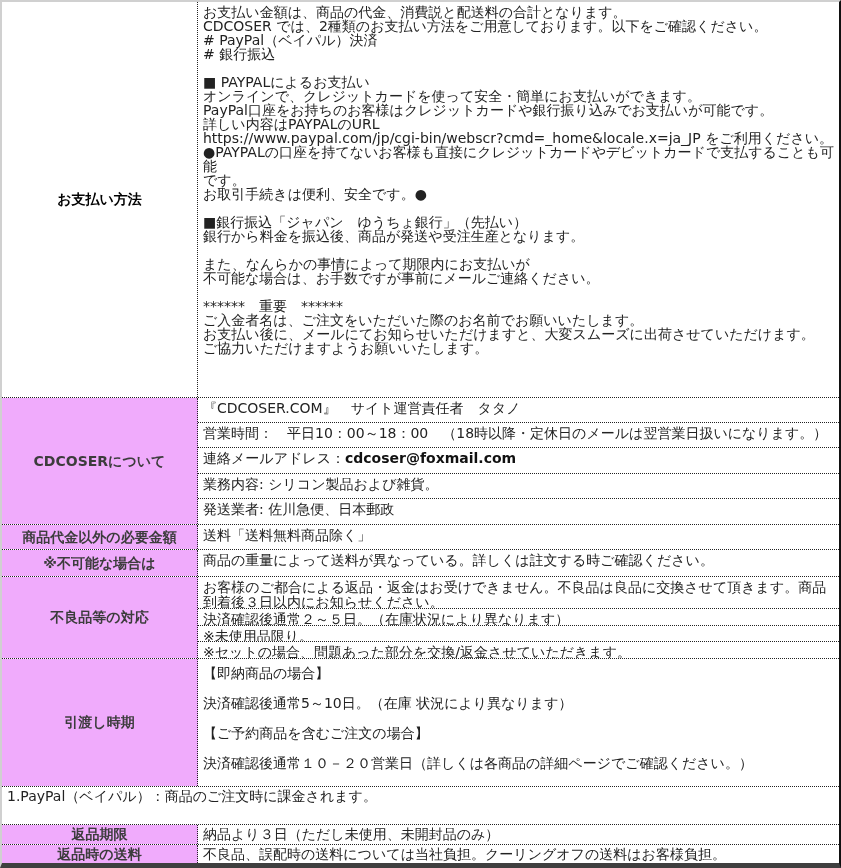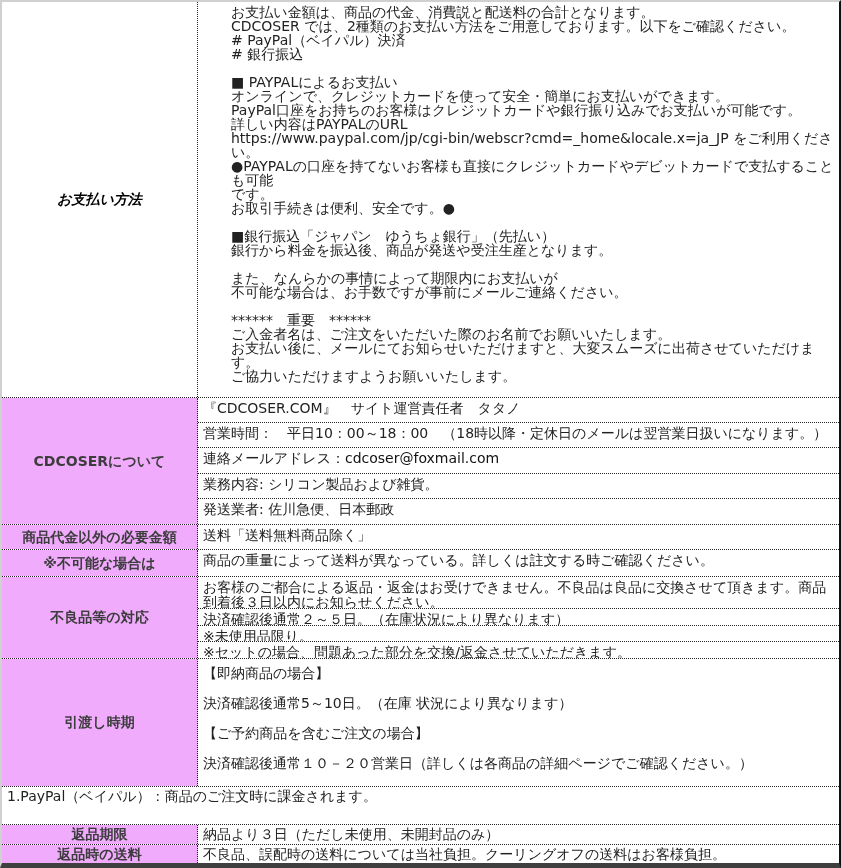--- a/index.html
+++ b/index.html
@@ -16,29 +16,29 @@
   }
   .row{display:flex;box-sizing:border-box;border-bottom:1px dotted #222;}
   .row:last-child{border-bottom:none;}
   .label-cell{
     flex:0 0 196px;width:196px;box-sizing:border-box;
     border-right:1px dotted #222;
     display:flex;align-items:center;justify-content:center;
     text-align:center;font-weight:bold;color:#3c3c3c;
     background:#f0abfc;padding:0 6px;line-height:17px;
   }
-  .label-white{background:#ffffff;color:#000;font-style:italic;}
+  .label-white{background:#ffffff;color:#000;}
   .content-col{flex:1;display:flex;flex-direction:column;box-sizing:border-box;min-width:0;}
   .content-cell{flex:1;box-sizing:border-box;padding:3px 2px 0 5px;line-height:15px;overflow:hidden;}
   .sub-cell{box-sizing:border-box;border-bottom:1px dotted #222;padding:3px 2px 0 5px;line-height:15px;overflow:hidden;}
   .sub-cell:last-child{border-bottom:none;}
   .multiline{white-space:pre-line;}
-  .bold{font-weight:normal;color:#111;}
+  .bold{font-weight:bold;color:#111;}
   .r1{height:396px}
-  .r1 .content-cell{line-height:14px;margin-left:28px;}
+  .r1 .content-cell{line-height:14px;}
   .r2{height:127px}
   .r2s1{height:25px}.r2s2{height:25px}.r2s3{height:26px}.r2s4{height:25px}.r2s5{height:25px}
   .r3{height:25px}
   .r4{height:27px}
   .r5{height:82px}
   .r5s1{height:32px}.r5s2{height:17px}.r5s3{height:16px}.r5s4{height:16px}
   .r6{height:128px}
   .r6 .content-cell{padding-top:7px;}
   .r7{height:38px}
   .r7s1{height:19px;padding-top:2px}.r7s2{height:18px;padding-top:2px}

